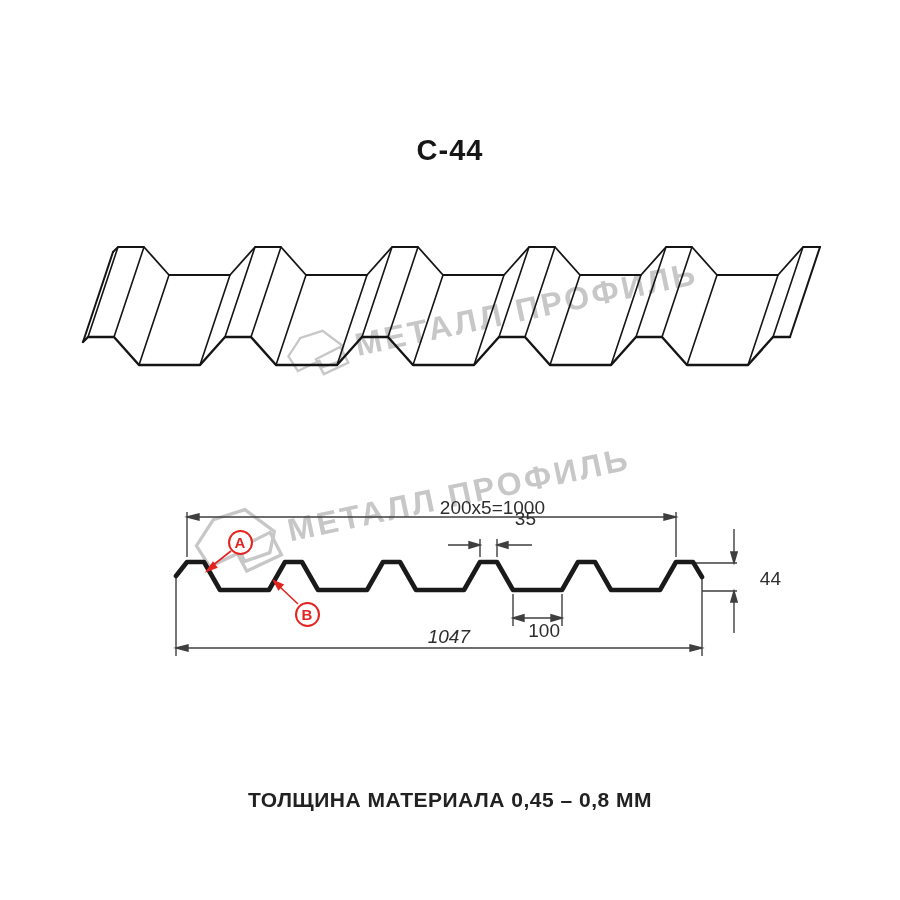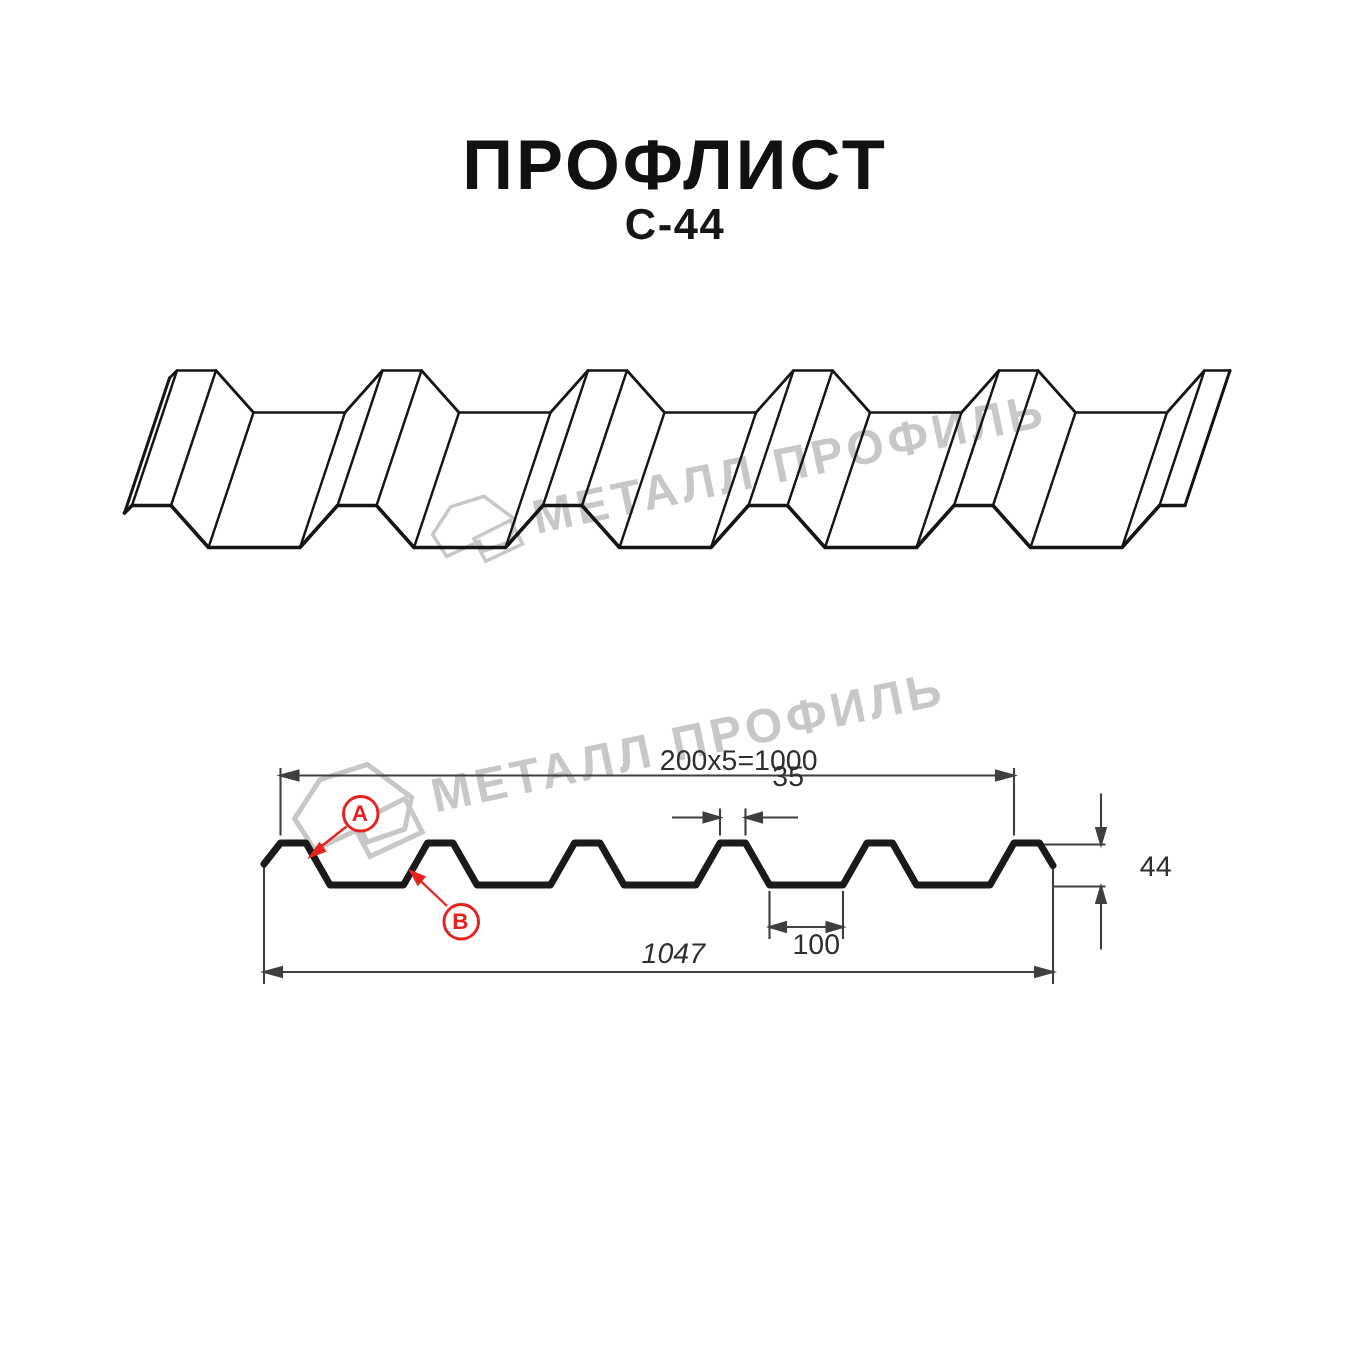--- a/index.html
+++ b/index.html
@@ -37,21 +37,20 @@
   .footer-note{
     position:absolute;left:0;top:788px;width:900px;text-align:center;
     font-size:21px;font-weight:bold;letter-spacing:0.5px;color:#222;
   }
 </style>
 </head>
 <body>
 
 <div class="canvas">
 
-  <div class="title">ПРОФЛИСТ</div>
   <div class="subtitle">С-44</div>
 
   <div class="watermark wm1">
     <svg width="62" height="48" viewBox="0 0 80 60">
       <path d="M4,26 L24,6 L54,3 L76,28 L68,46 L44,49 L42,40 L12,47 Z" fill="none" stroke="#c7c7c7" stroke-width="3"></path>
       <path d="M38,37 L72,28 L78,50 L44,58 Z" fill="none" stroke="#c7c7c7" stroke-width="3"></path>
     </svg>
     <span class="wm-text">МЕТАЛЛ ПРОФИЛЬ</span>
   </div>
 
@@ -108,13 +107,14 @@
 
   <div class="dim-label" style="left:345px;top:497px;width:200px;">200x5=1000</div>
   <div class="dim-label" style="left:496px;top:508px;width:40px;">35</div>
   <div class="dim-label" style="left:741px;top:568px;width:40px;text-align:right;">44</div>
   <div class="dim-label" style="left:500px;top:620px;width:60px;">100</div>
   <div class="dim-label" style="left:375px;top:626px;width:95px;font-style:italic;">1047</div>
 
   <div class="marker" style="left:227.5px;top:529.5px;">А</div>
   <div class="marker" style="left:294.5px;top:601.5px;">В</div>
 
+  <div class="footer-note">ТОЛЩИНА МАТЕРИАЛА 0,45 – 0,8 ММ</div>
 </div>
 
 </body></html>

